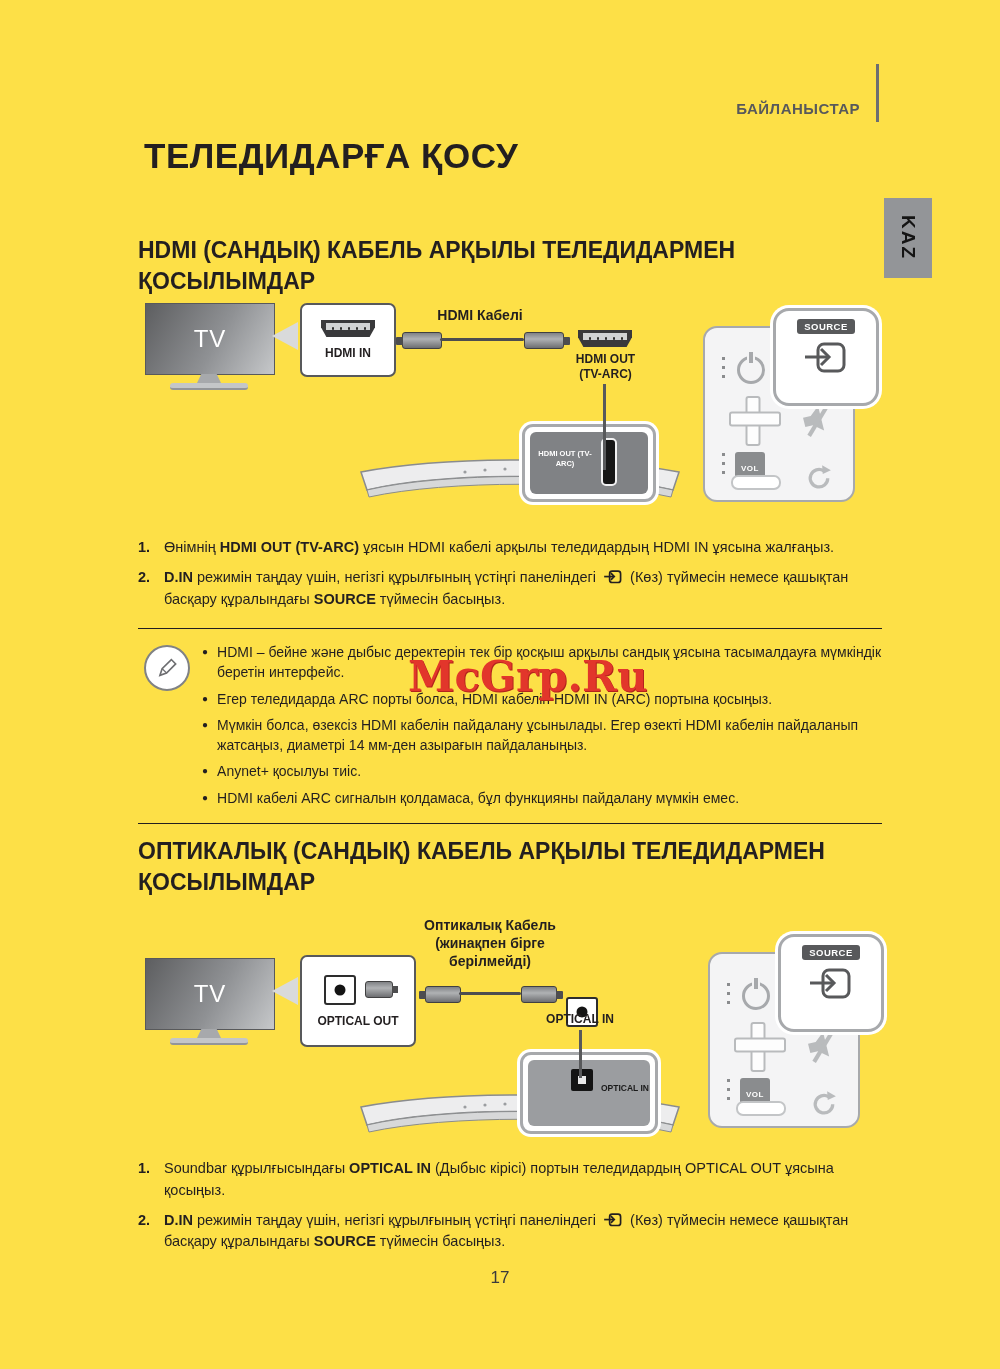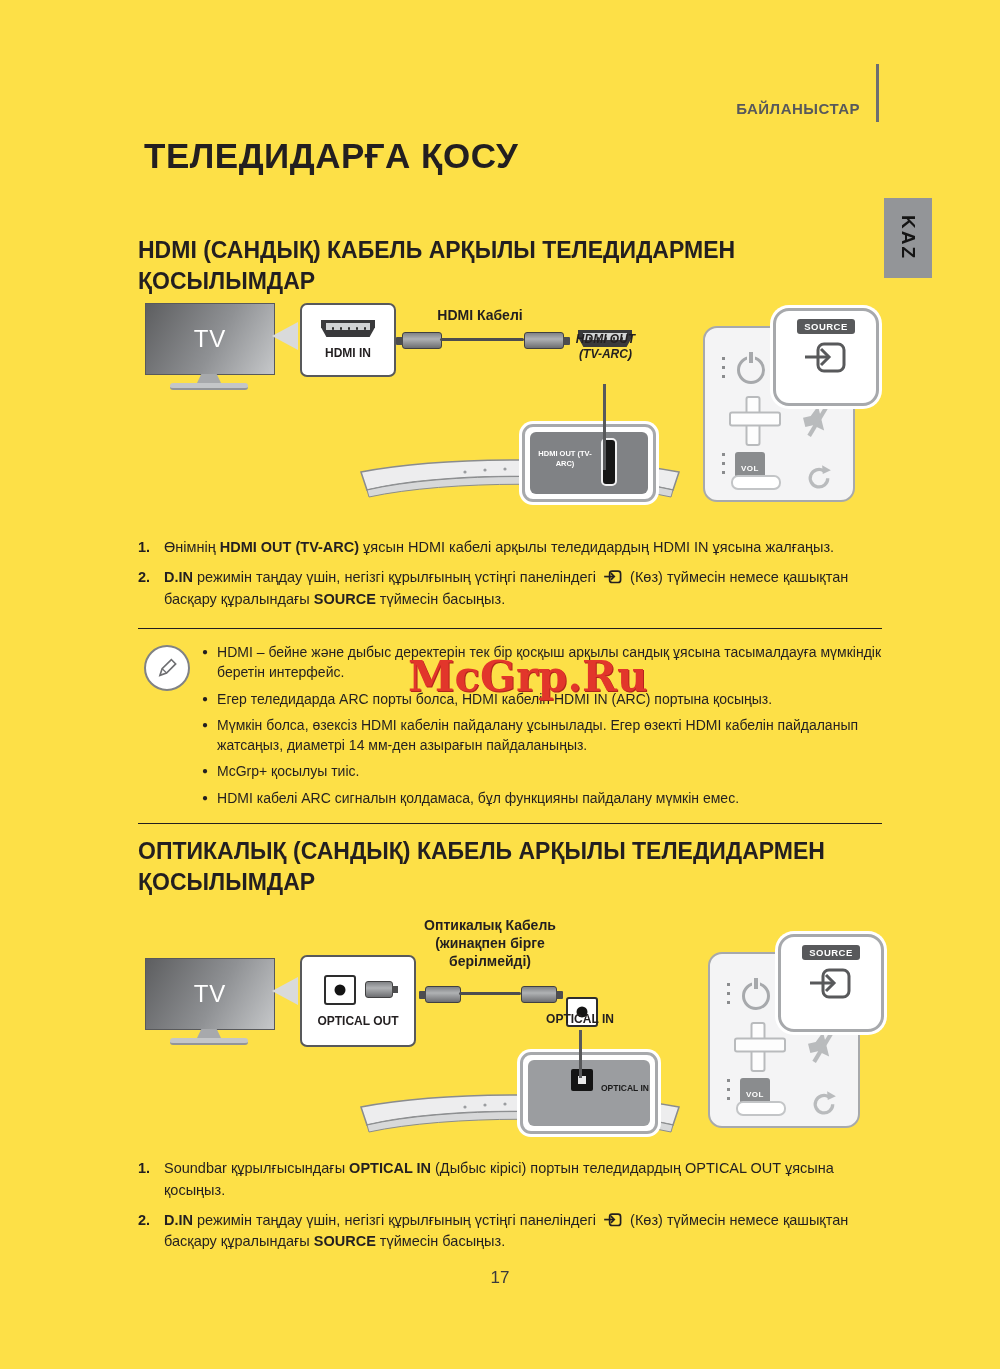--- a/index.html
+++ b/index.html
@@ -133,21 +133,21 @@
     <div class="lbl">HDMI IN</div>
   </div>
 
   <div class="abs cable-label" style="left:395px;top:306px;width:170px;">HDMI Кабелі</div>
 
   <div class="abs plug tl" style="left:402px;top:332px;width:38px;"></div>
   <div class="abs wire" style="left:440px;top:338px;width:84px;"></div>
   <div class="abs plug tr" style="left:524px;top:332px;width:38px;"></div>
 
   <div class="abs hdmi-conn" style="left:578px;top:330px;"></div>
-  <div class="abs small-bold-label" style="left:558px;top:332px;width:95px;font-style:italic;">
+  <div class="abs small-bold-label" style="left:558px;top:352px;width:95px;">
     <div>HDMI OUT</div>
     <div>(TV-ARC)</div>
   </div>
   <div class="abs vline" style="left:603px;top:384px;height:86px;"></div>
 
   <svg class="abs soundbar" style="left:355px;top:450px;" width="330" height="58" viewBox="0 0 330 58">
     <path d="M6 22 C90 6 240 6 324 22 L318 40 C240 22 90 22 12 40 Z" fill="#ededee" stroke="#8a8c8e" stroke-width="1.5"></path>
     <path d="M12 40 C90 22 240 22 318 40 L316 47 C240 30 92 30 14 47 Z" fill="#d7d8d9" stroke="#8a8c8e" stroke-width="1"></path>
     <circle cx="110" cy="22" r="1.6" fill="#9b9da0"></circle>
       <circle cx="130" cy="20" r="1.6" fill="#9b9da0"></circle>
@@ -216,21 +216,21 @@
       <div class="bullet">
           <span class="dot">●</span>
           <span>Егер теледидарда ARC порты болса, HDMI кабелін HDMI IN (ARC) портына қосыңыз.</span>
         </div>
       <div class="bullet">
           <span class="dot">●</span>
           <span>Мүмкін болса, өзексіз HDMI кабелін пайдалану ұсынылады. Егер өзекті HDMI кабелін пайдаланып жатсаңыз, диаметрі 14 мм-ден азырағын пайдаланыңыз.</span>
         </div>
       <div class="bullet">
           <span class="dot">●</span>
-          <span>McGrp+ қосылуы тиіс.</span>
+          <span>Anynet+ қосылуы тиіс.</span>
         </div>
       <div class="bullet">
           <span class="dot">●</span>
           <span>HDMI кабелі ARC сигналын қолдамаса, бұл функцияны пайдалану мүмкін емес.</span>
         </div>
     </div>
   </div>
 
   <div class="watermark" style="left:408px;top:652px;">McGrp.Ru</div>
 

